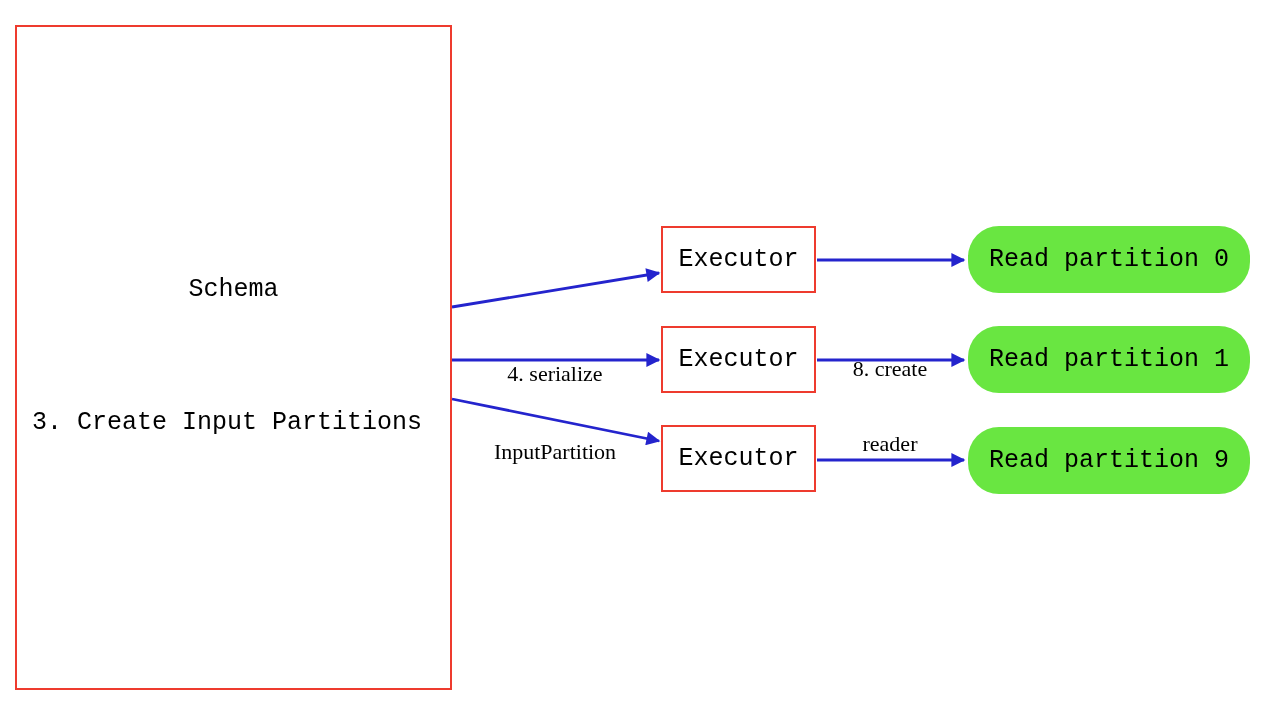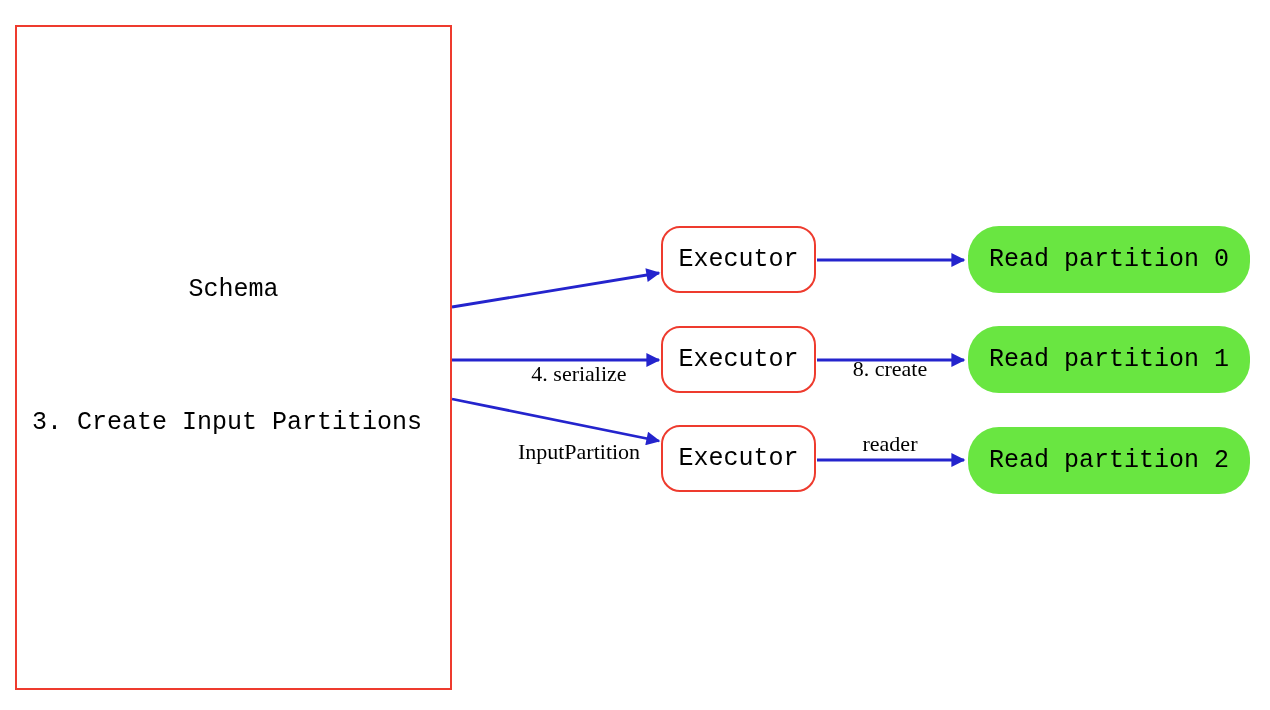--- a/index.html
+++ b/index.html
@@ -48,41 +48,40 @@
     font-size: 25px;
     line-height: 25px;
     white-space: pre;
   }
   .executor {
     left: 661px;
     width: 155px; height: 67px;
     display: flex; align-items: center; justify-content: center;
     font-size: 25px;
     white-space: pre;
-    border-radius: 19px;
   }
   .partition {
     position: absolute;
     left: 968px;
     width: 282px; height: 67px;
     background: var(--green);
     display: flex; align-items: center; justify-content: center;
     font-size: 25px;
     white-space: pre;
     border-radius: 31px;
   }
   .arrow-label {
     position: absolute;
     text-align: center;
     font-family: "Liberation Serif", "DejaVu Serif", serif;
     font-size: 22px;
     line-height: 26px;
     white-space: pre;
   }
-  .label-serialize { left: 450px; top: 309px; width: 210px; margin-left: 24px; }
+  .label-serialize { left: 450px; top: 309px; width: 210px; }
   .label-reader   { left: 820px; top: 306px; width: 140px; line-height: 25px; }
   .arrow-line { stroke: var(--blue); stroke-width: 2.8; }
   .arrow-head { fill: var(--blue); }
 </style>
 </head>
 <body>
 
 <div class="canvas">
 
   <svg class="arrows" viewBox="0 0 1270 710" xmlns="http://www.w3.org/2000/svg">
@@ -105,21 +104,21 @@
       <div>3. Create Input Partitions</div>
     </div>
   </div>
 
   <div class="box executor" style="top:226px">Executor</div>
   <div class="box executor" style="top:326px">Executor</div>
   <div class="box executor" style="top:425px">Executor</div>
 
   <div class="partition" style="top:226px">Read partition 0</div>
   <div class="partition" style="top:326px">Read partition 1</div>
-  <div class="partition" style="top:427px">Read partition 2</div>
+  <div class="partition" style="top:427px">Read partition 9</div>
 
   <div class="arrow-label label-serialize">
     <div>4. serialize</div>
     <div>InputPartition</div>
   </div>
 
   <div class="arrow-label label-reader">
     <div>8. create</div>
     <div>reader</div>
   </div>

